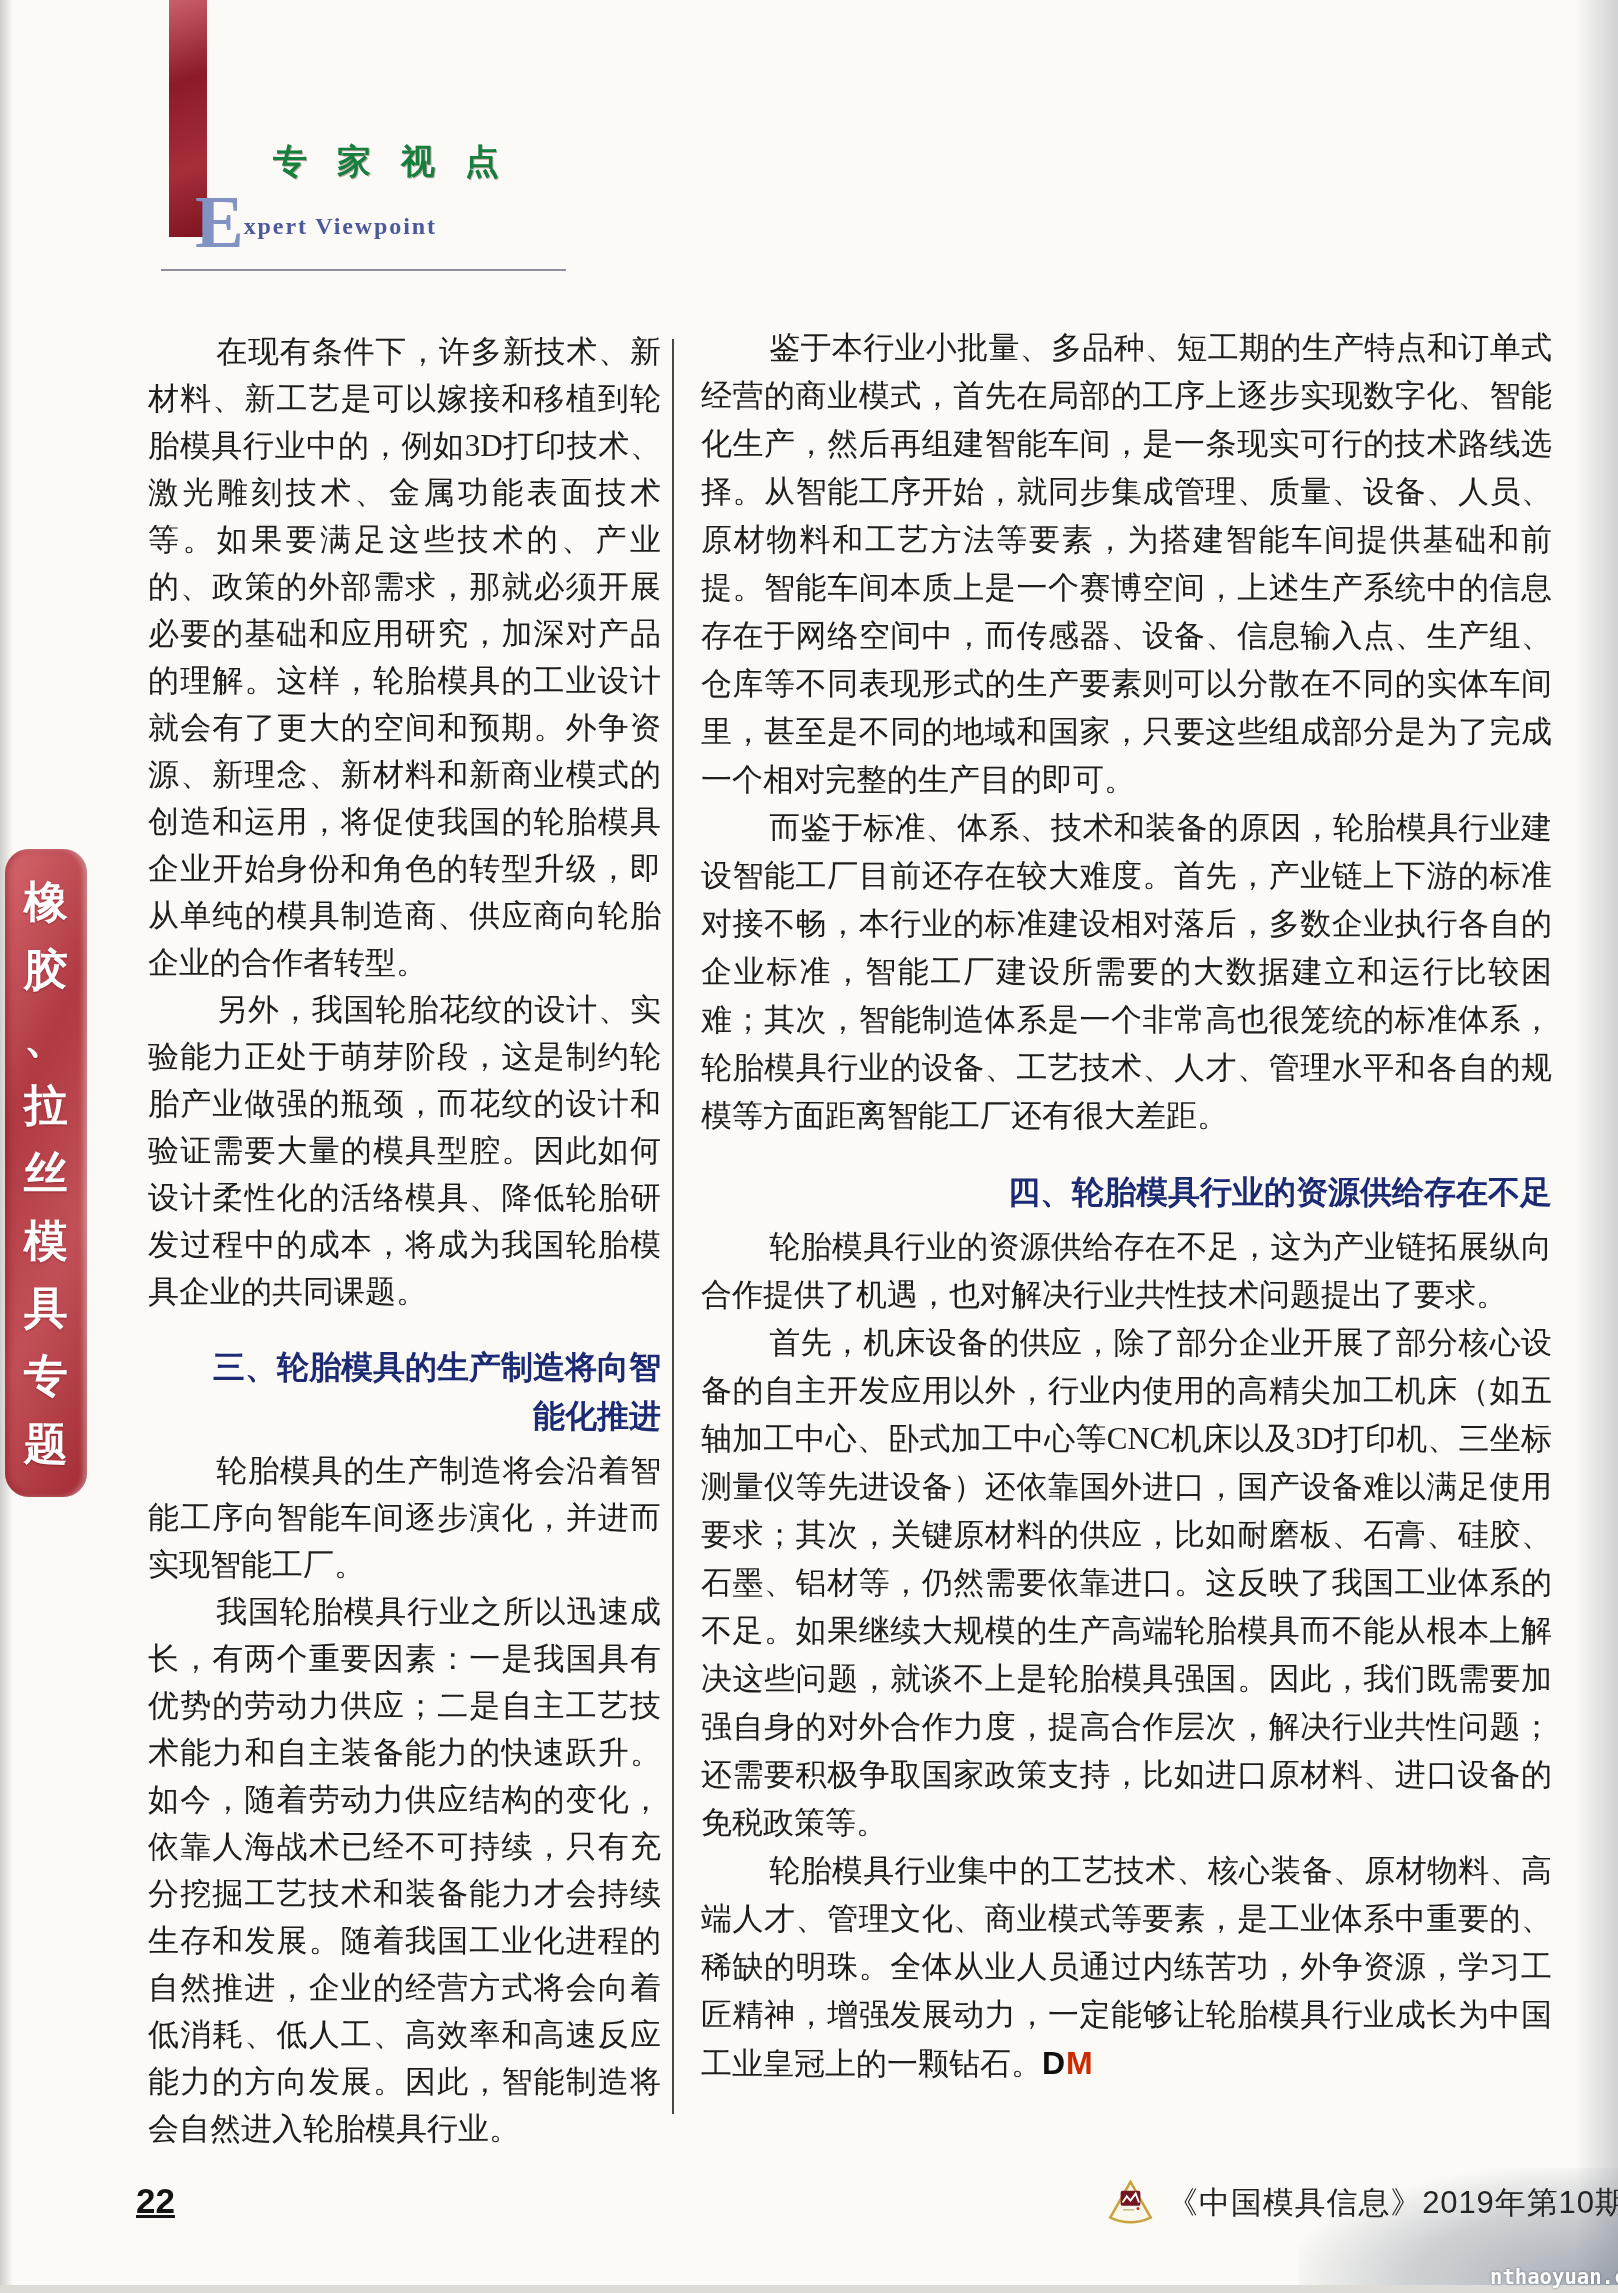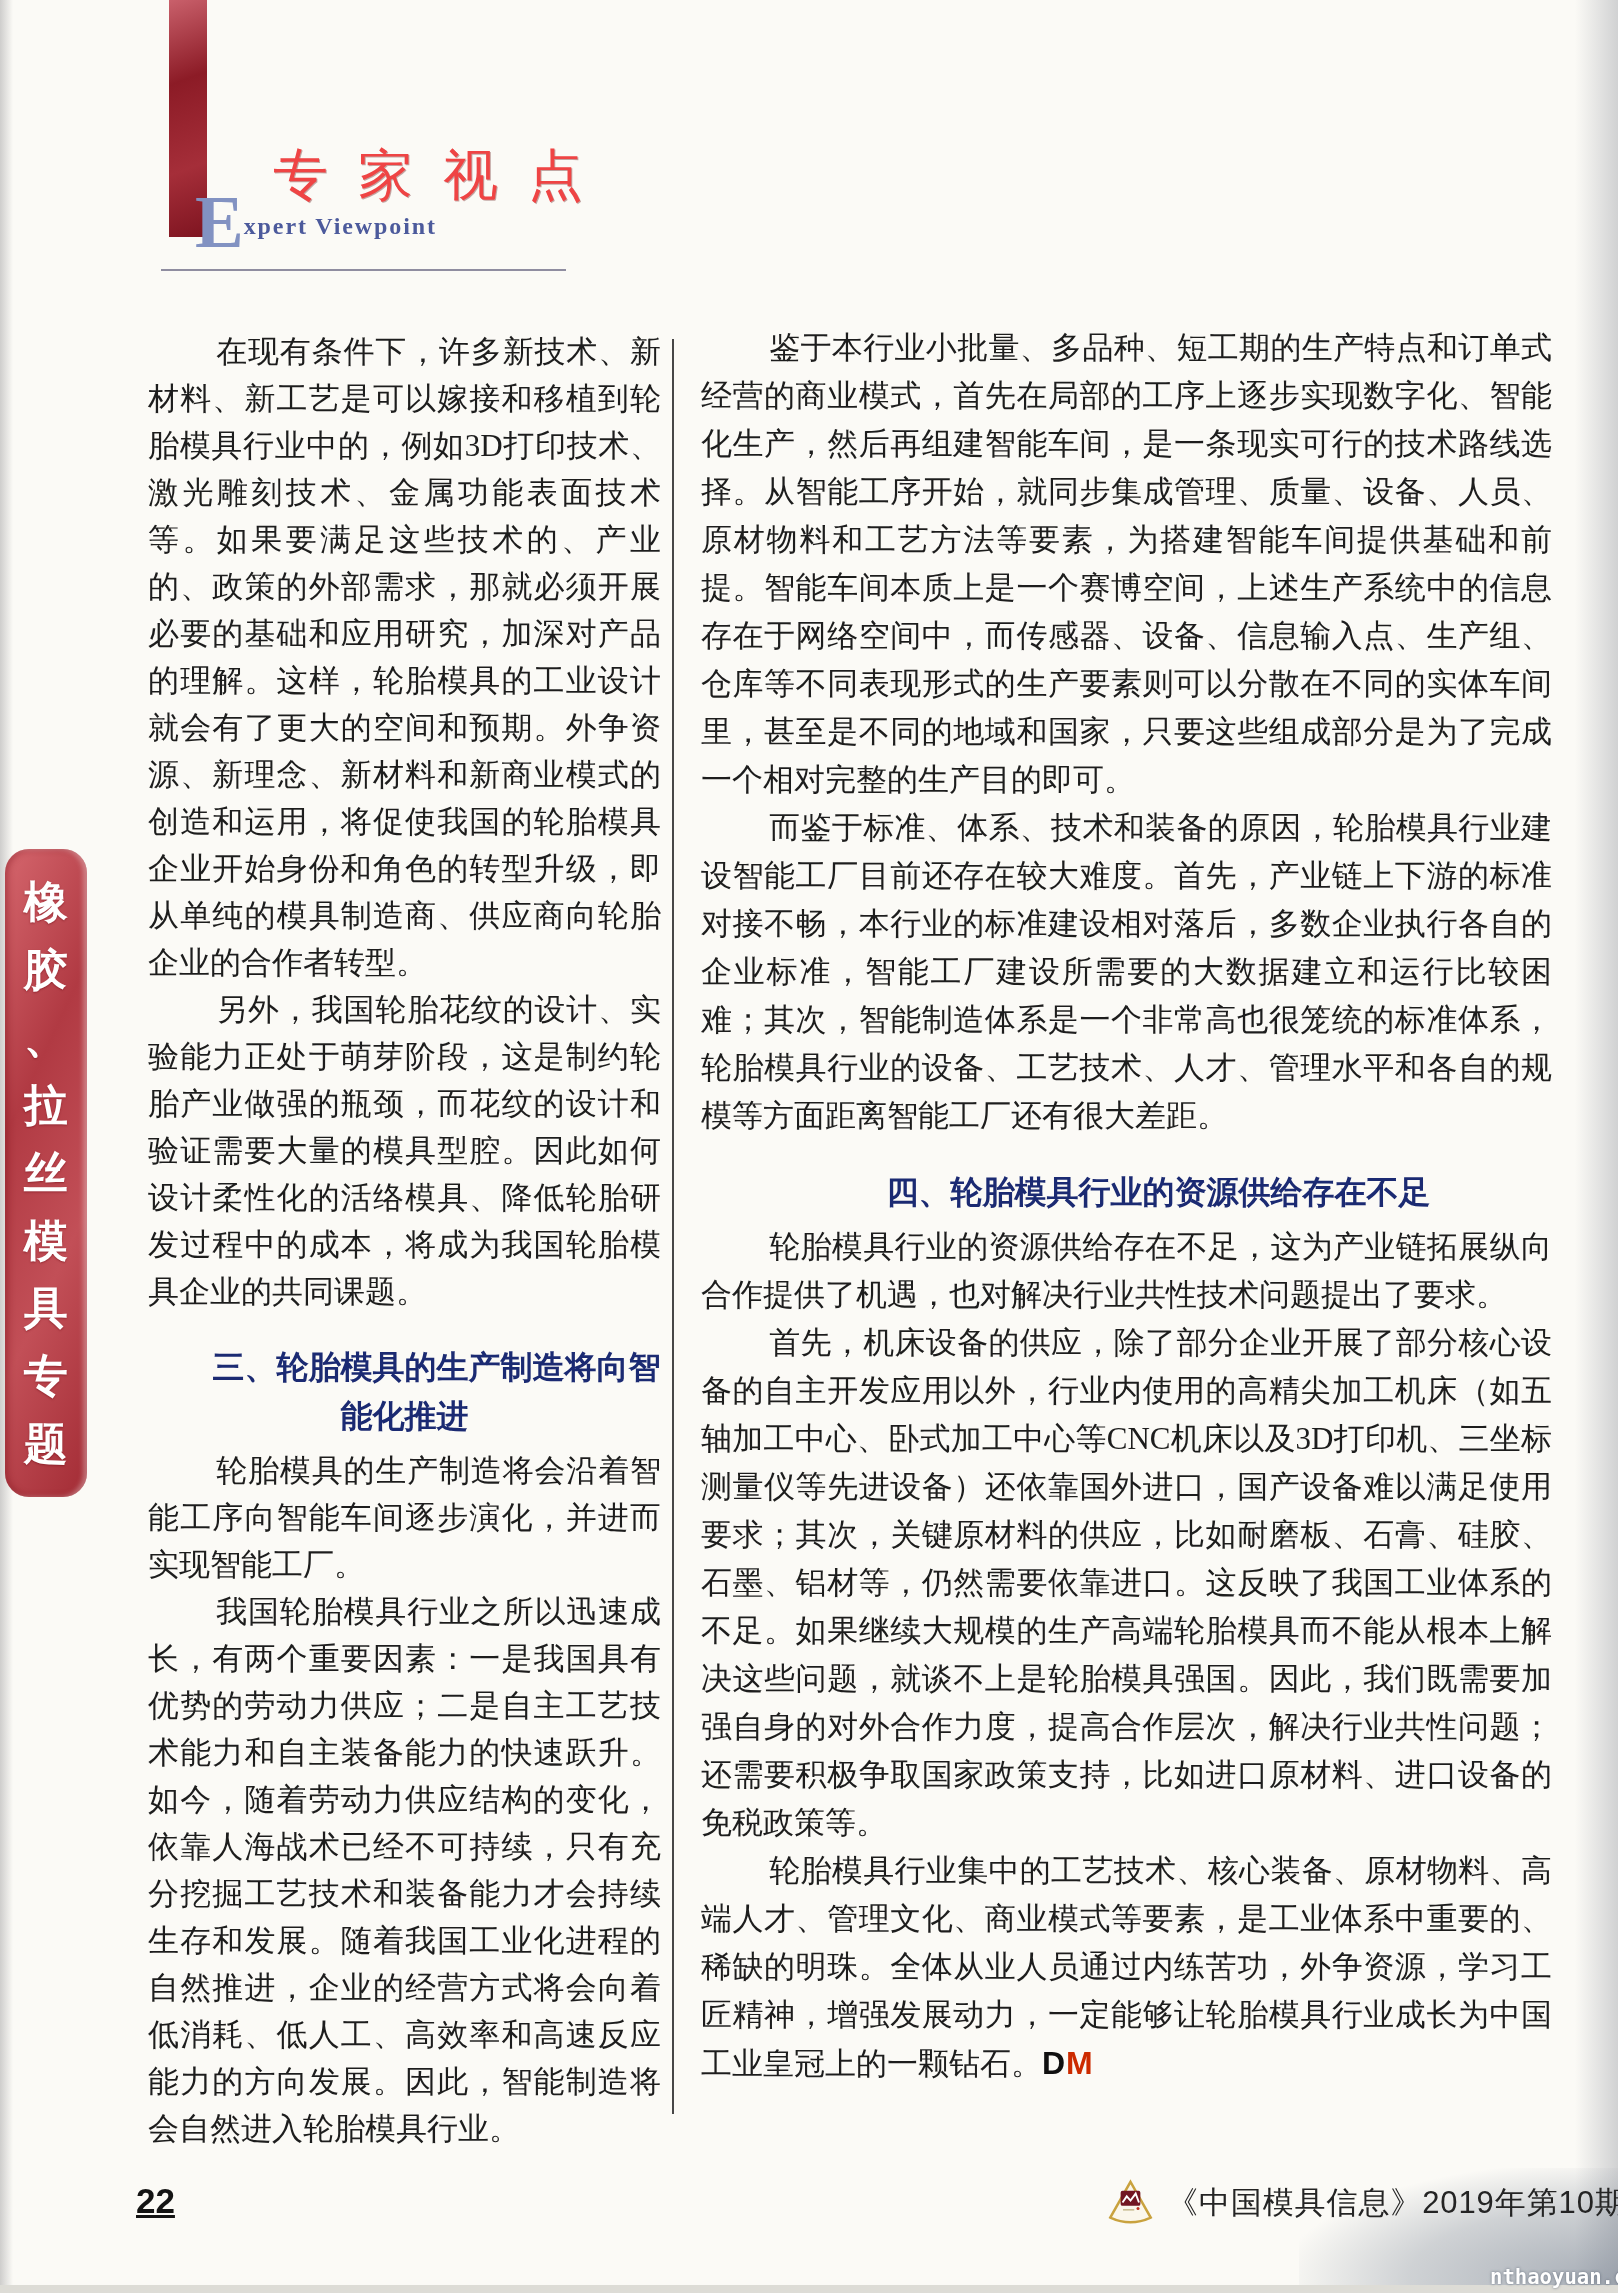--- a/index.html
+++ b/index.html
@@ -18,21 +18,21 @@
   .corner-blob { position:absolute; right:0; bottom:3.7px; width:319px; height:122px;
                  background:radial-gradient(ellipse at 95% 90%, rgba(125,135,150,.65) 0%, rgba(125,135,150,.35) 45%, rgba(125,135,150,0) 75%); }
 
   
   .red-bar {
     position:absolute; left:169px; top:0; width:38px; height:237px;
     background:linear-gradient(160deg, #c9606b 0%, #8c1b26 34%, #a52e39 70%, #7e1420 100%);
   }
   .title-cn {
     position:absolute; left:273px; top:139px;
-    font-size:55px; font-weight:normal; color:#ef4444;
+    font-size:34px; font-weight:bold; color:#15803d;
     letter-spacing:30px; white-space:nowrap;
     text-shadow:0.9px 0.9px 0 rgba(90,10,10,.35);
   }
   .title-en {
     position:absolute; left:195px; top:186px; color:#505f9f; white-space:nowrap;
   }
   .title-en .big-e  { font-size:73px; font-weight:bold; color:#8292c2; line-height:1; vertical-align:-13px; }
   .title-en .en-rest{ font-size:24px; font-weight:bold; color:#4c5a9c; letter-spacing:1.9px; }
   .header-underline { position:absolute; left:161px; top:269px; width:405px; height:1.9px; background:#8f8da0; }
 
@@ -57,21 +57,21 @@
   .col-right { position:absolute; left:701px; top:324px; width:851px; }
   .col p {
     margin:0; font-size:31px; line-height:47px; color:#1d1d1d;
     text-align:justify; text-indent:2.2em;
   }
   .col-right p { line-height:48px; }
   .col p.no-indent { text-indent:0; }
   .sec-heading {
     font-family:"Liberation Sans", sans-serif;
     font-size:32px; line-height:49px; font-weight:bold; color:#1b2a72;
-    margin:28px 0 5.6px 0; text-indent:2em; text-align:center;
+    margin:28px 0 5.6px 0; text-indent:2em; text-align:right;
   }
   .dm-d { font-family:"Liberation Sans", sans-serif; font-weight:bold; color:#101010; font-size:32px; letter-spacing:0.9px; }
   .dm-m { font-family:"Liberation Sans", sans-serif; font-weight:bold; color:#cc2b00; font-size:32px; }
 
   
   .page-number {
     position:absolute; left:136px; top:2181px;
     font-family:"Liberation Sans", sans-serif; font-size:35px; font-weight:bold; color:#141414;text-decoration:underline;
   }
   .footer-right {

